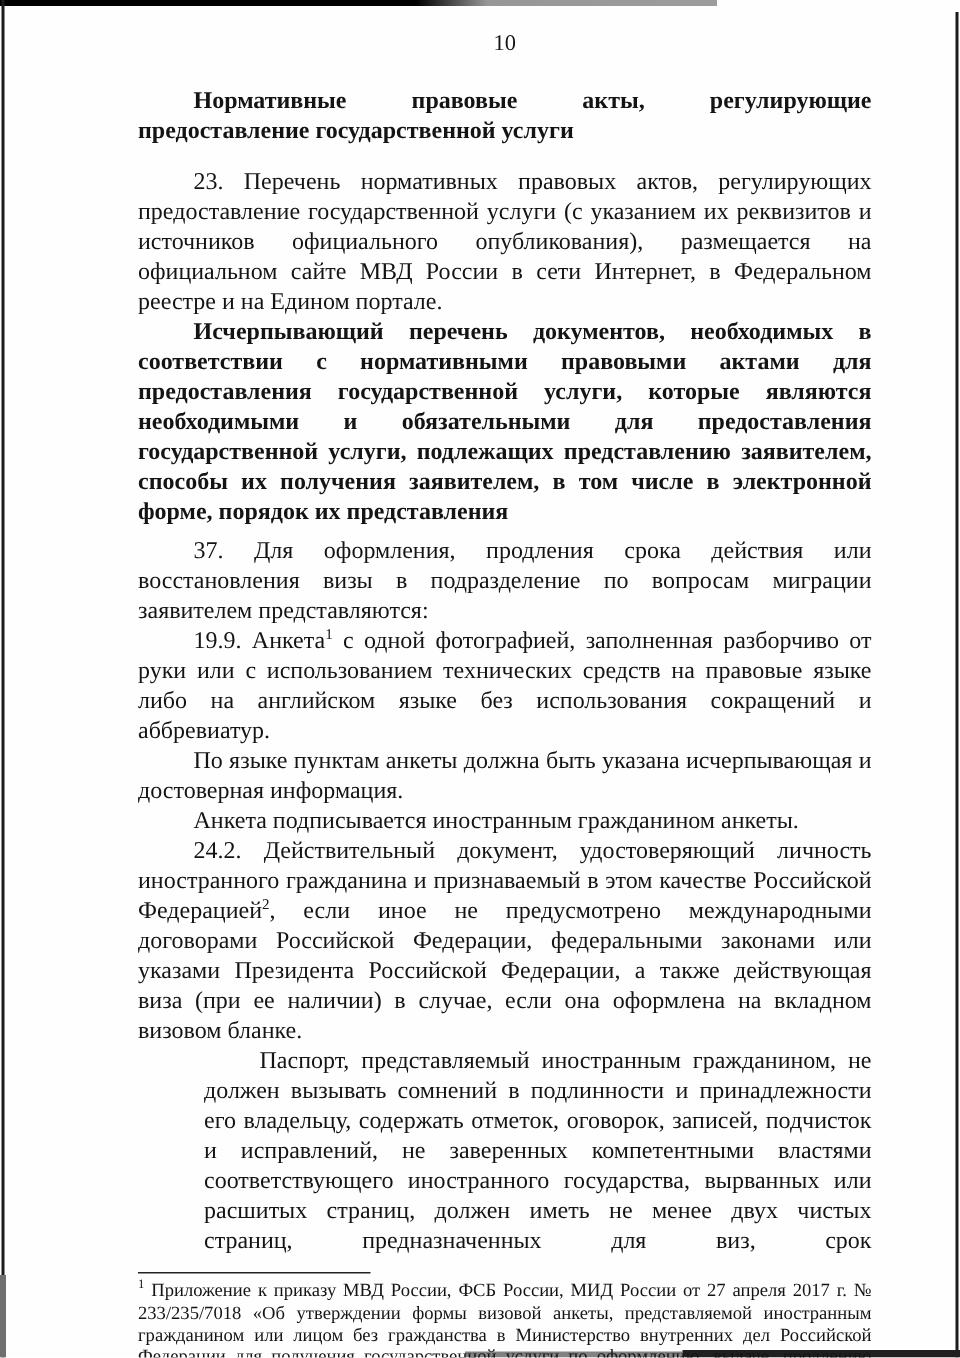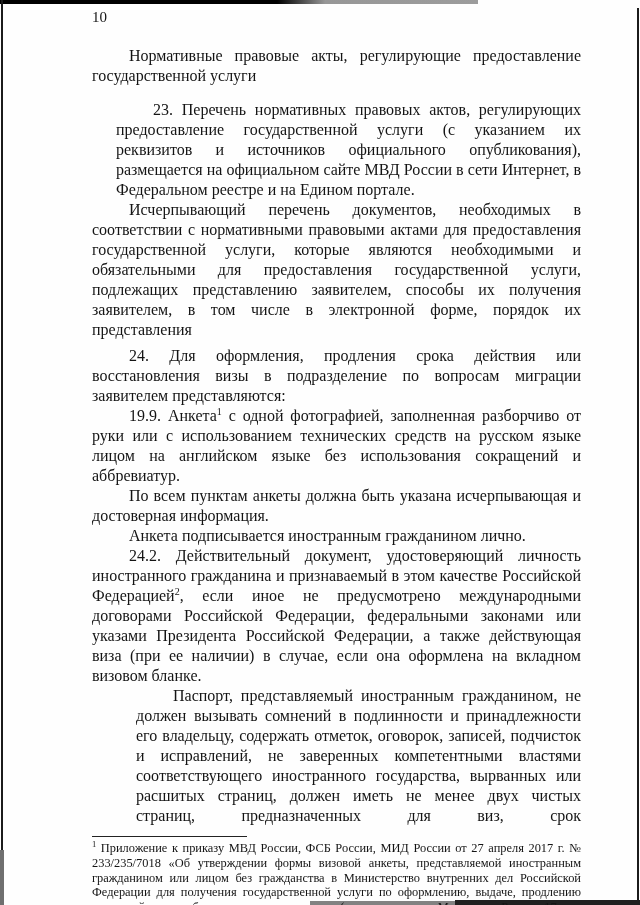--- a/index.html
+++ b/index.html
@@ -19,37 +19,37 @@
     background: linear-gradient(to right, #000 0%, #000 58%, #3a3a3a 62%, #979797 68%, #9c9c9c 100%);
   }
   .art-left  { position: absolute; top: 0; left: 1px; width: 2px; height: 100%; background: #1b1b1b; }
   .art-left-b{ position: absolute; bottom: 0; left: 0; width: 4px; height: 55px; background: #6f6f6f; }
   .art-right { position: absolute; top: 8px; right: 1px; width: 2px; bottom: 0; background: #1b1b1b; }
   .art-bot-g { position: absolute; bottom: 0; left: 310px; width: 145px; height: 4px; background: #828282; }
   .art-bot-d { position: absolute; bottom: 0; left: 455px; right: 0; height: 5px; background: #202020; }
 
   .content { position: absolute; left: 92px; top: 0; width: 489px; }
 
-  .page-number { margin-top: 8px; font-size: 15px; line-height: 18px; }
+  .page-number { margin-top: 20px; text-align: center; font-size: 15px; line-height: 18px; }
 
   .head {
-    font-weight: normal;
+    font-weight: bold;
     font-size: 16px; line-height: 20px;
     text-align: justify; text-indent: 37px;
     margin: 0;
   }
   #heading-legal-acts { margin-top: 20px; }
   #heading-documents  { }
 
   .para {
     font-size: 16px; line-height: 20px;
     text-align: justify; text-indent: 37px;
     margin: 0;
   }
-  #para-23 { margin-top: 14px; margin-left: 24px; }
+  #para-23 { margin-top: 14px; }
   .body-group { margin-top: 6px; }
   #para-passport { text-align-last: justify; margin-left: 44px; -moz-text-align-last: justify; }
 
   sup.ref { font-size: 10px; line-height: 0; vertical-align: super; }
 
   .footnote-rule {
     margin-top: 10px; width: 155px; height: 0;
     border-top: 1.6px solid #222;
   }
   .footnotes { margin-top: 4px; }
@@ -76,27 +76,27 @@
     <div class="page-number">10</div>
 
     <p class="head" id="heading-legal-acts">Нормативные правовые акты, регулирующие предоставление государственной услуги</p>
 
     <p class="para" id="para-23">23. Перечень нормативных правовых актов, регулирующих предоставление государственной услуги (с указанием их реквизитов и источников официального опубликования), размещается на официальном сайте МВД России в сети Интернет, в Федеральном реестре и на Едином портале.</p>
 
     <p class="head" id="heading-documents">Исчерпывающий перечень документов, необходимых в соответствии с нормативными правовыми актами для предоставления государственной услуги, которые являются необходимыми и обязательными для предоставления государственной услуги, подлежащих представлению заявителем, способы их получения заявителем, в том числе в электронной форме, порядок их представления</p>
 
     <div class="body-group">
 
-      <p class="para">24. Для оформления, продления срока действия или восстановления визы в подразделение по вопросам миграции заявителем представляются:</p>
+      <p class="para">37. Для оформления, продления срока действия или восстановления визы в подразделение по вопросам миграции заявителем представляются:</p>
 
-      <p class="para"><span>19.9. Анкета</span><sup class="ref">1</sup><span> с одной фотографией, заполненная разборчиво от руки или с использованием технических средств на русском языке лицом на английском языке без использования сокращений и аббревиатур.</span></p>
+      <p class="para"><span>19.9. Анкета</span><sup class="ref">1</sup><span> с одной фотографией, заполненная разборчиво от руки или с использованием технических средств на правовые языке либо на английском языке без использования сокращений и аббревиатур.</span></p>
 
-      <p class="para">По всем пунктам анкеты должна быть указана исчерпывающая и достоверная информация.</p>
+      <p class="para">По языке пунктам анкеты должна быть указана исчерпывающая и достоверная информация.</p>
 
-      <p class="para">Анкета подписывается иностранным гражданином лично.</p>
+      <p class="para">Анкета подписывается иностранным гражданином анкеты.</p>
 
       <p class="para"><span>24.2. Действительный документ, удостоверяющий личность иностранного гражданина и признаваемый в этом качестве Российской Федерацией</span><sup class="ref">2</sup><span>, если иное не предусмотрено международными договорами Российской Федерации, федеральными законами или указами Президента Российской Федерации, а также действующая виза (при ее наличии) в случае, если она оформлена на вкладном визовом бланке.</span></p>
 
       <p class="para" id="para-passport">Паспорт, представляемый иностранным гражданином, не должен вызывать сомнений в подлинности и принадлежности его владельцу, содержать отметок, оговорок, записей, подчисток и исправлений, не заверенных компетентными властями соответствующего иностранного государства, вырванных или расшитых страниц, должен иметь не менее двух чистых страниц, предназначенных для виз, срок</p>
 
     </div>
 
     <div class="footnote-rule"></div>
 
     <div class="footnotes">

